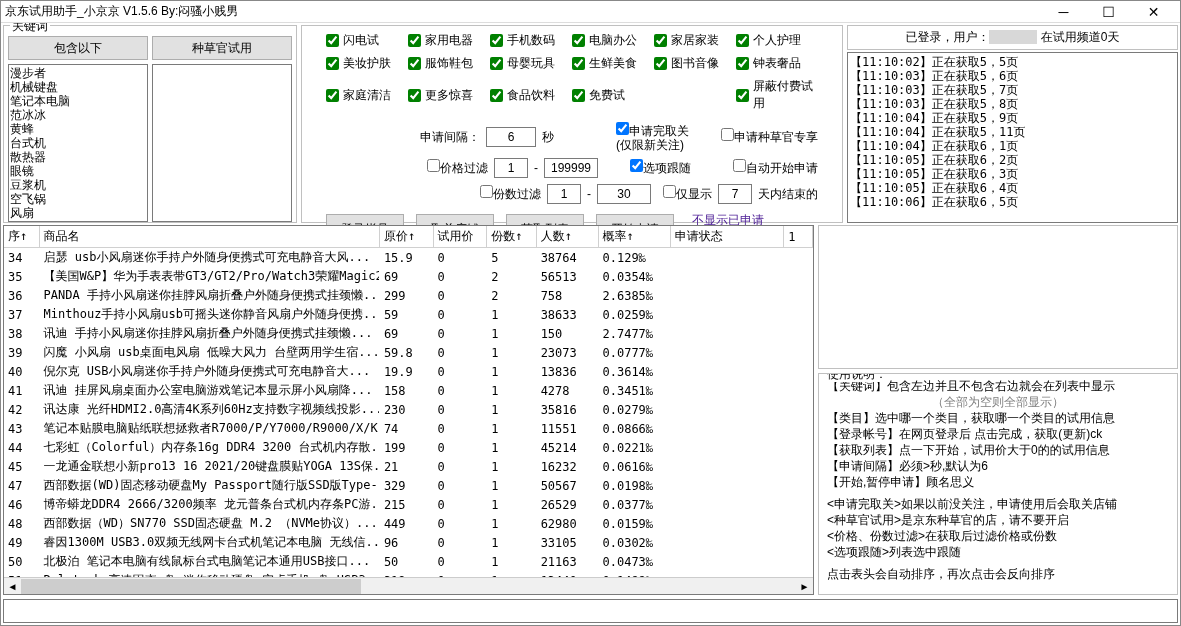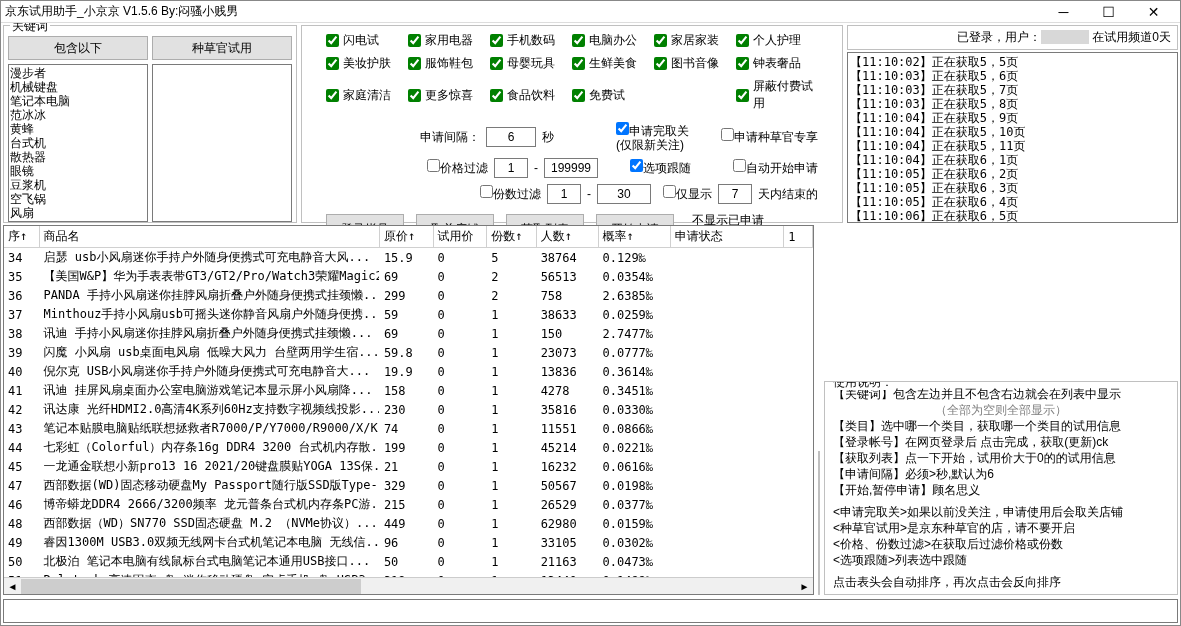--- a/index.html
+++ b/index.html
@@ -18,34 +18,34 @@
 .kw-group .lists { flex: 1; display: flex; gap: 4px; }
 .kw-list { flex: 1; border: 1px solid #7a7a7a; background: #fff; overflow: auto; padding: 1px; line-height: 14px; font-size: 12px; }
 .mid-panel { flex: 1; border: 1px solid #c0c0c0; padding: 6px 24px; display: flex; flex-direction: column; gap: 6px; }
 .chk-row { display: flex; gap: 0; }
 .chk-row label { width: 82px; display: flex; align-items: center; gap: 4px; font-size: 12px; }
 .chk-row input[type=checkbox] { accent-color: #008000; }
 .ctrl-row { display: flex; align-items: center; gap: 6px; font-size: 12px; justify-content: flex-end; }
 .ctrl-row input[type=text] { height: 20px; border: 1px solid #7a7a7a; text-align: center; font-size: 12px; padding: 0 2px; }
 .btn-row { display: flex; gap: 12px; margin-top: 4px; }
 .main-btn { width: 78px; height: 30px; border: 1px solid #adadad; background: #e1e1e1; cursor: pointer; font-size: 12px; }
-.red-note { color: #000000; font-size: 12px; line-height: 13px; }
+.red-note { color: #4c1d95; font-size: 12px; line-height: 13px; }
 .right-panel { width: 360px; display: flex; flex-direction: column; gap: 2px; }
-.status-line { border: 1px solid #c0c0c0; padding: 3px 6px; text-align: right; font-size: 12px; }
+.status-line { border: 1px solid #c0c0c0; padding: 3px 6px; text-align: center; font-size: 12px; }
 .log-box { flex: 1; border: 1px solid #7a7a7a; background: #fff; overflow: auto; padding: 2px; font-size: 12px; line-height: 14px; font-family: "SimSun", monospace; }
 .mid-row { display: flex; gap: 4px; flex: 1; min-height: 0; }
 .table-wrap { flex: 1; border: 1px solid #7a7a7a; display: flex; flex-direction: column; overflow: hidden; min-width: 0; }
 .tbl-scroll { flex: 1; overflow: auto; }
 table { border-collapse: collapse; width: 100%; font-size: 12px; font-family: "SimSun", monospace; table-layout: fixed; }
 th { background: #fff; border-right: 1px solid #d0d0d0; border-bottom: 1px solid #d0d0d0; padding: 2px 4px; text-align: left; font-weight: normal; position: sticky; top: 0; white-space: nowrap; overflow: hidden; }
 td { padding: 1px 4px; border-right: 1px solid transparent; white-space: nowrap; overflow: hidden; text-overflow: clip; }
 .hscroll { height: 17px; background: #f0f0f0; border-top: 1px solid #ccc; position: relative; }
 .hscroll .thumb { position: absolute; left: 17px; top: 1px; height: 15px; width: 340px; background: #cdcdcd; }
 .hscroll .arr { position: absolute; top: 0; width: 17px; height: 17px; background: #f0f0f0; font-size: 10px; text-align: center; line-height: 17px; }
-.right-col { width: 360px; display: flex; gap: 4px; align-items: flex-end; }
+.right-col { width: 360px; display: flex; flex-direction: column; gap: 4px; }
 .img-box { height: 144px; border: 1px solid #c0c0c0; background: #fff; }
 .info-group { flex: 1; border: 1px solid #c0c0c0; padding: 4px 8px; position: relative; font-size: 12px; line-height: 16px; overflow: auto; }
 .info-group .legend { position: absolute; top: -8px; left: 6px; background: #fff; padding: 0 2px; }
 .info-group .gray { color: #808080; }
 .bottom-bar { height: 24px; border: 1px solid #7a7a7a; margin: 2px; }
 .masked { background: #d8d8d8; color: transparent; padding: 0 18px; }
 </style>
 </head>
 <body>
 
@@ -159,21 +159,20 @@
       <div class="right-panel">
         <div class="status-line">
           <span>已登录，用户：</span><span class="masked">xx</span><span>  在试用频道0天</span>
         </div>
         <div class="log-box" id="log-box">
             <div>【11:10:02】正在获取5，5页</div>
             <div>【11:10:03】正在获取5，6页</div>
             <div>【11:10:03】正在获取5，7页</div>
             <div>【11:10:03】正在获取5，8页</div>
             <div>【11:10:04】正在获取5，9页</div>
-            <div>【11:10:04】正在获取5，10页</div>
             <div>【11:10:04】正在获取5，11页</div>
             <div>【11:10:04】正在获取6，1页</div>
             <div>【11:10:05】正在获取6，2页</div>
             <div>【11:10:05】正在获取6，3页</div>
             <div>【11:10:05】正在获取6，4页</div>
             <div>【11:10:06】正在获取6，5页</div>
           </div>
       </div>
     </div>
 
@@ -294,21 +293,21 @@
                   <td></td>
                   <td></td>
                 </tr>
                 <tr>
                   <td>42</td>
                   <td> 讯达康 光纤HDMI2.0高清4K系列60Hz支持数字视频线投影...</td>
                   <td>230</td>
                   <td>0</td>
                   <td>1</td>
                   <td>35816</td>
-                  <td>0.0330‰</td>
+                  <td>0.0279‰</td>
                   <td></td>
                   <td></td>
                 </tr>
                 <tr>
                   <td>43</td>
                   <td> 笔记本贴膜电脑贴纸联想拯救者R7000/P/Y7000/R9000/X/K...</td>
                   <td>74</td>
                   <td>0</td>
                   <td>1</td>
                   <td>11551</td>

